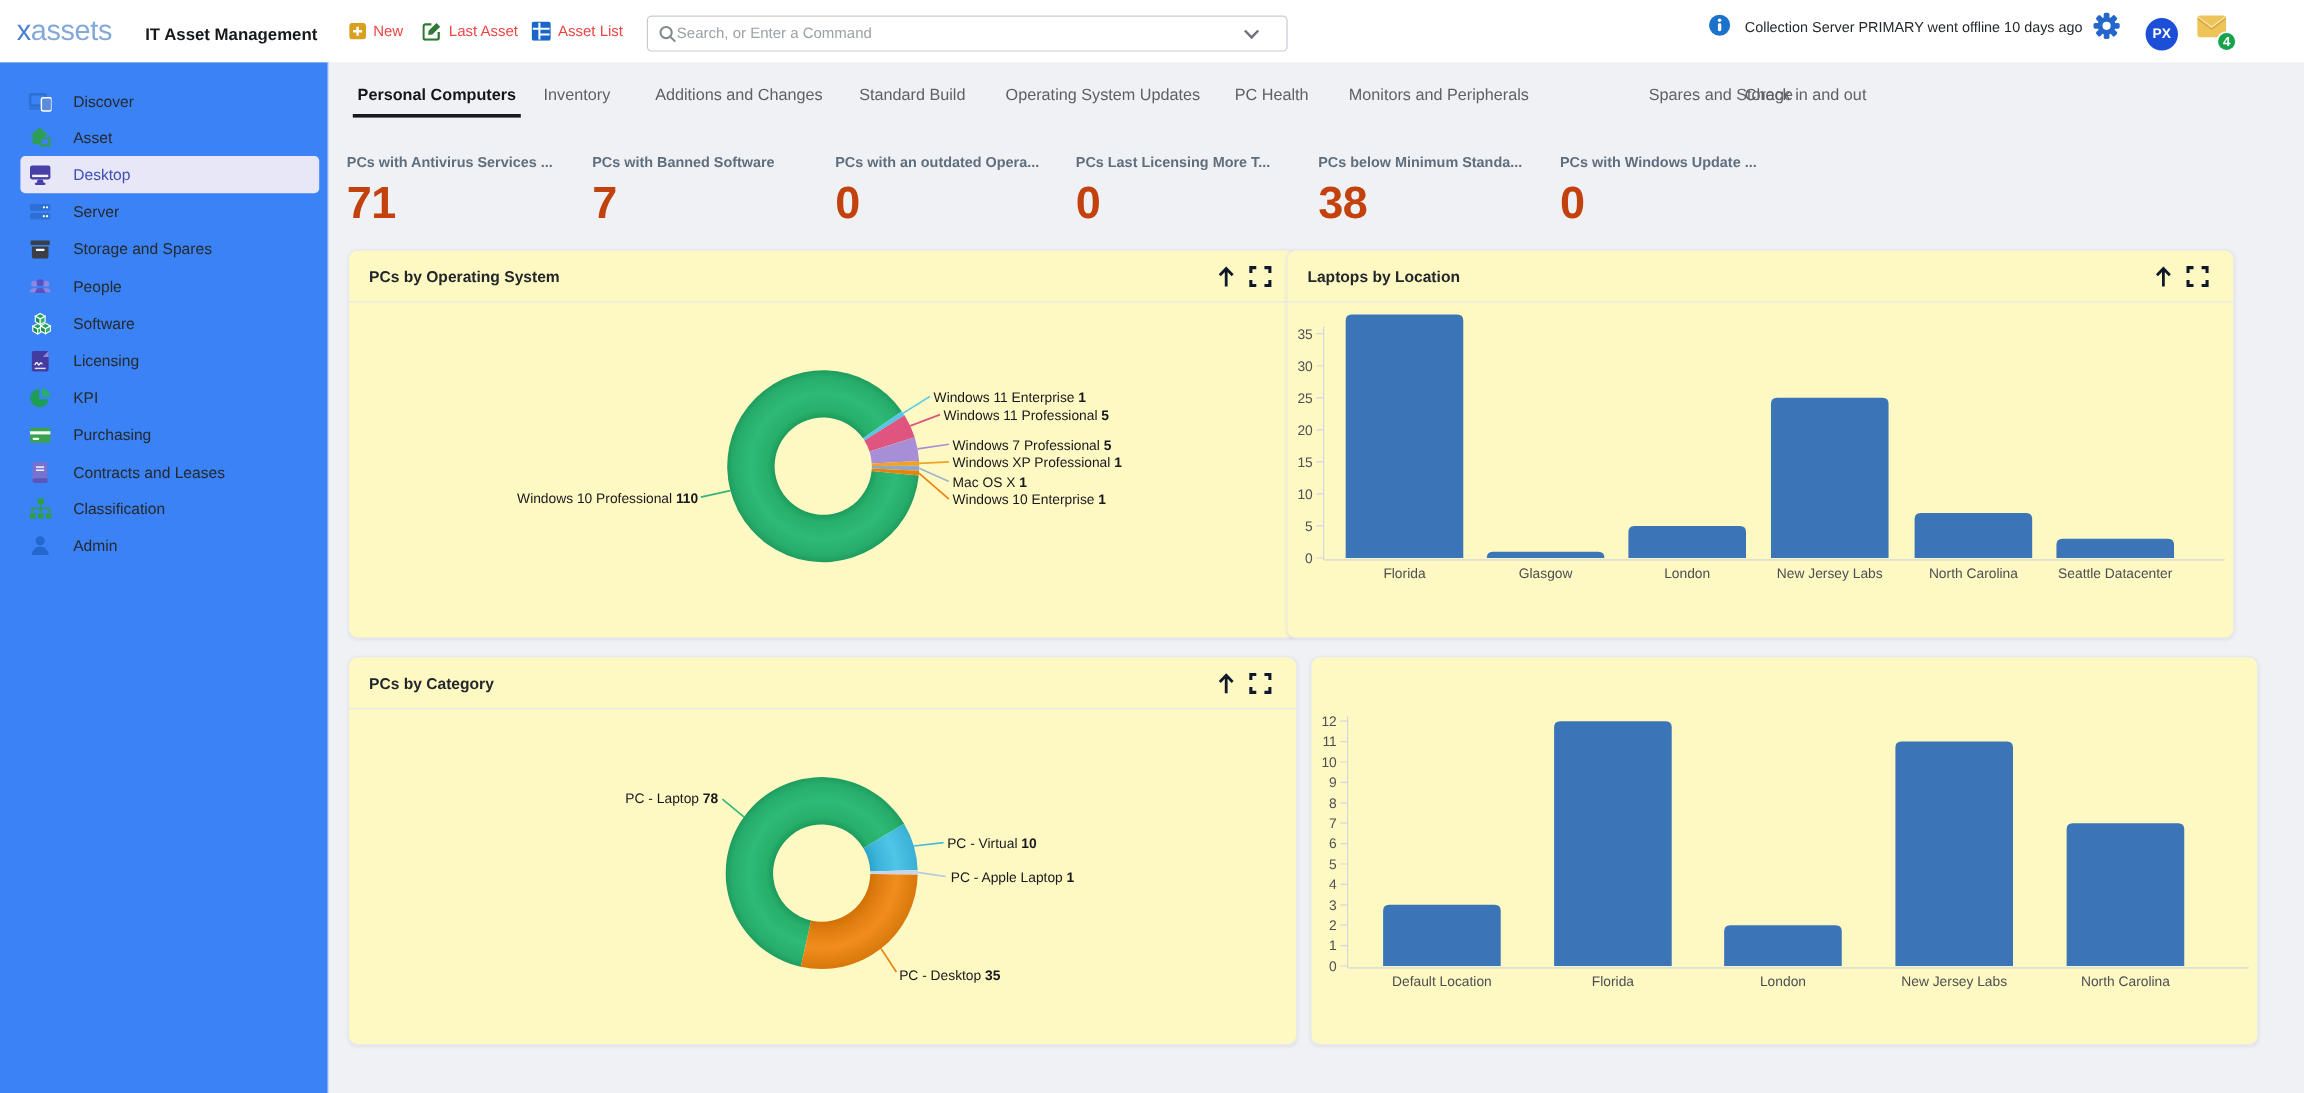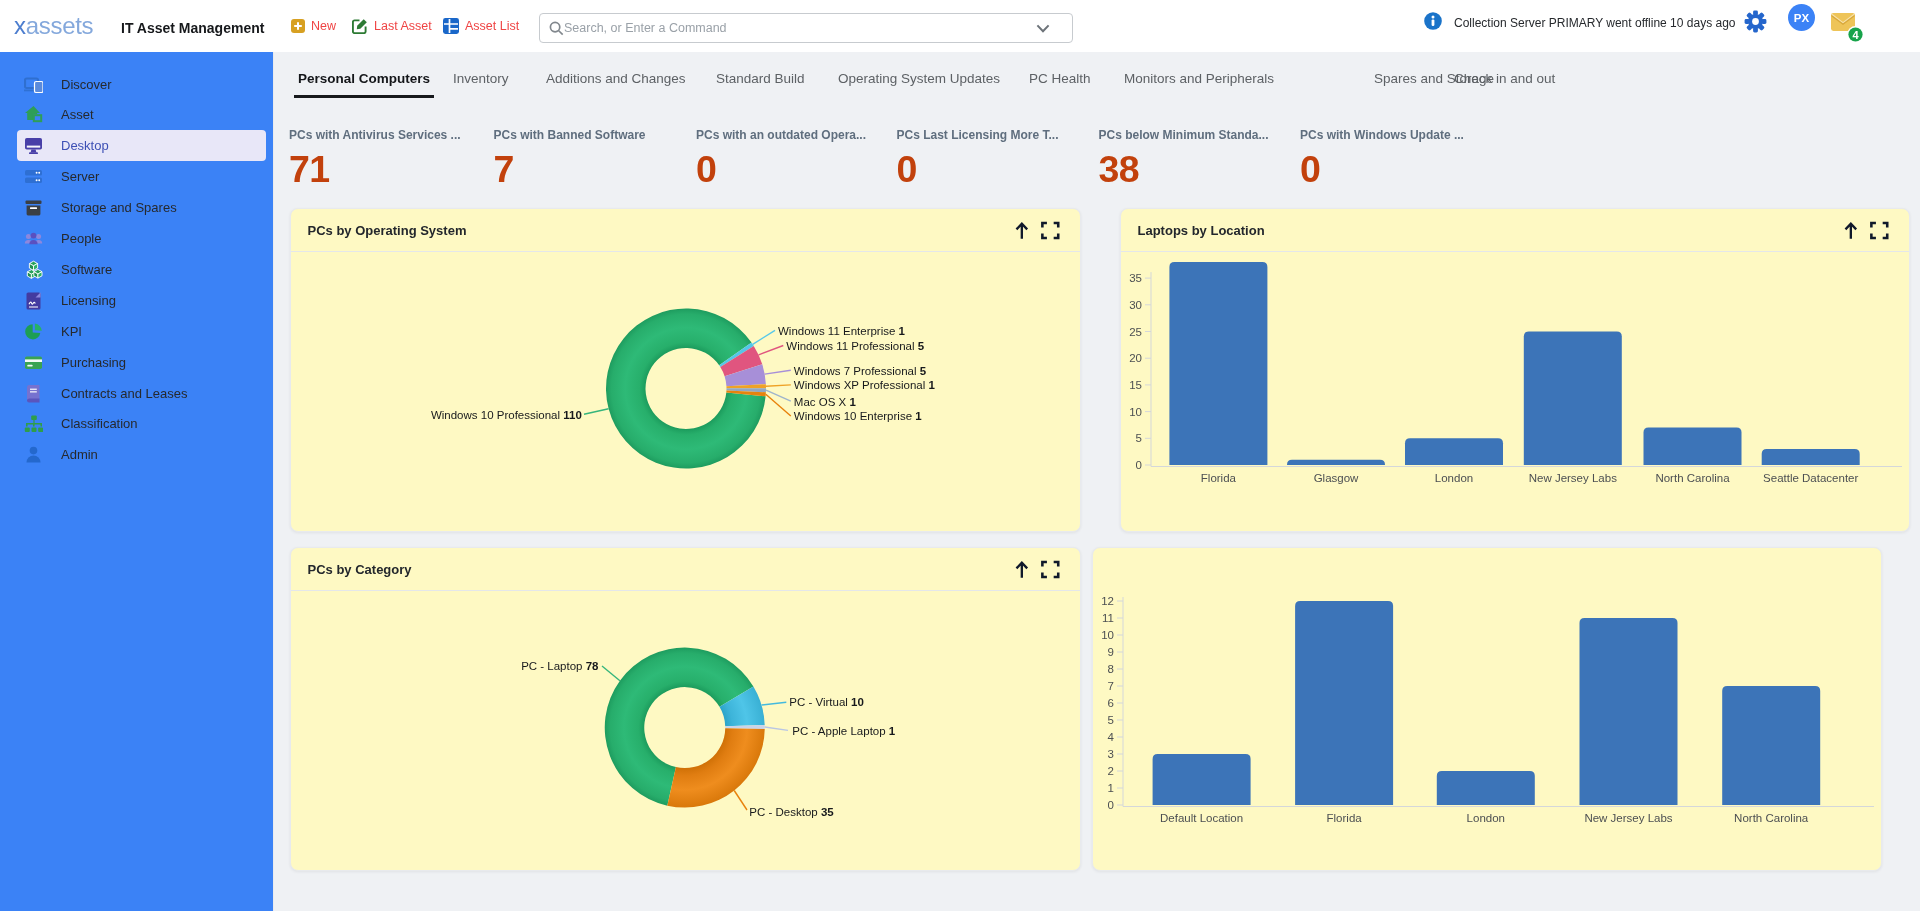--- a/index.html
+++ b/index.html
@@ -70,21 +70,21 @@
         <rect x="-2.4" y="-10.9" width="4.8" height="4.6" rx="1.4" transform="rotate(45)"></rect>
         <rect x="-2.4" y="-10.9" width="4.8" height="4.6" rx="1.4" transform="rotate(90)"></rect>
         <rect x="-2.4" y="-10.9" width="4.8" height="4.6" rx="1.4" transform="rotate(135)"></rect>
         <rect x="-2.4" y="-10.9" width="4.8" height="4.6" rx="1.4" transform="rotate(180)"></rect>
         <rect x="-2.4" y="-10.9" width="4.8" height="4.6" rx="1.4" transform="rotate(225)"></rect>
         <rect x="-2.4" y="-10.9" width="4.8" height="4.6" rx="1.4" transform="rotate(270)"></rect>
         <rect x="-2.4" y="-10.9" width="4.8" height="4.6" rx="1.4" transform="rotate(315)"></rect>
         <circle cx="0" cy="0" r="3.4" fill="#fff"></circle>
       </g>
     </svg>
- <div style="position:absolute;left:1788px;top:4px;width:27px;height:27px;border-radius:50%;background:#3b82f6;color:#fff;font-size:11.5px;font-weight:700;display:flex;align-items:center;justify-content:center">PX</div>
+ <div style="position:absolute;left:1788px;top:15px;width:27px;height:27px;border-radius:50%;background:#1d4ed8;color:#fff;font-size:11.5px;font-weight:700;display:flex;align-items:center;justify-content:center">PX</div>
  <svg style="position:absolute;left:1831px;top:12px" width="33" height="31" viewBox="0 0 33 31">
   <rect x="0" y="1" width="24" height="18" rx="2.4" fill="#eec458"></rect>
   <path d="M0.5 2 12 10.6 23.5 2 23.5 4.5 12 13 0.5 4.5Z" fill="#d9a93c"></path>
   <path d="M0.5 2 12 10.6 23.5 2" fill="none" stroke="#f7e3ae" stroke-width="1.1"></path>
   <circle cx="24.5" cy="22.5" r="8.4" fill="#fff"></circle>
       <circle cx="24.5" cy="22.5" r="7.1" fill="#17a34a"></circle>
   <text x="24.5" y="26.6" text-anchor="middle" font-size="11" font-weight="700" fill="#fff">4</text>
  </svg>
 </div>
 <div class="sidebar">
@@ -321,21 +321,21 @@
       <path d="M473.7 122.1L499.8 118.2" stroke="#a78fd8" stroke-width="1.4" fill="none"></path>
       <text x="502.8" y="122.6" text-anchor="start" class="dlab">Windows 7 Professional <tspan class="dval">5</tspan></text>
       <path d="M475.0 134.2L499.8 132.9" stroke="#efa226" stroke-width="1.4" fill="none"></path>
       <text x="502.8" y="137.3" text-anchor="start" class="dlab">Windows XP Professional <tspan class="dval">1</tspan></text>
       <path d="M475.0 138.2L499.8 149.2" stroke="#9fb4cc" stroke-width="1.4" fill="none"></path>
       <text x="502.8" y="153.6" text-anchor="start" class="dlab">Mac OS X <tspan class="dval">1</tspan></text>
       <path d="M474.8 142.3L499.8 164.0" stroke="#e8820c" stroke-width="1.4" fill="none"></path>
       <text x="502.8" y="168.4" text-anchor="start" class="dlab">Windows 10 Enterprise <tspan class="dval">1</tspan></text>
     </svg>
   </div>
-<div class="card" style="left:1120px;top:207.5px;width:790px;height:324.5px">
+<div class="card" style="left:1072px;top:207.5px;width:790px;height:324.5px">
  <div class="chead">
       <div class="ctitle">Laptops by Location</div>
       <svg class="hico" viewBox="0 0 40 18" style="right:14px">
         <g stroke="#10192b" stroke-width="2" fill="none">
           <path d="M7 16V3.4M2.4 8 7 3.2 11.6 8"></path>
         </g>
         <g stroke="#10192b" stroke-width="2.2" fill="none">
           <path d="M28.5 2.6h-3.9v3.9M34.3 2.6h3.9v3.9M28.5 15.4h-3.9v-3.9M34.3 15.4h3.9v-3.9"></path>
         </g>
       </svg>

